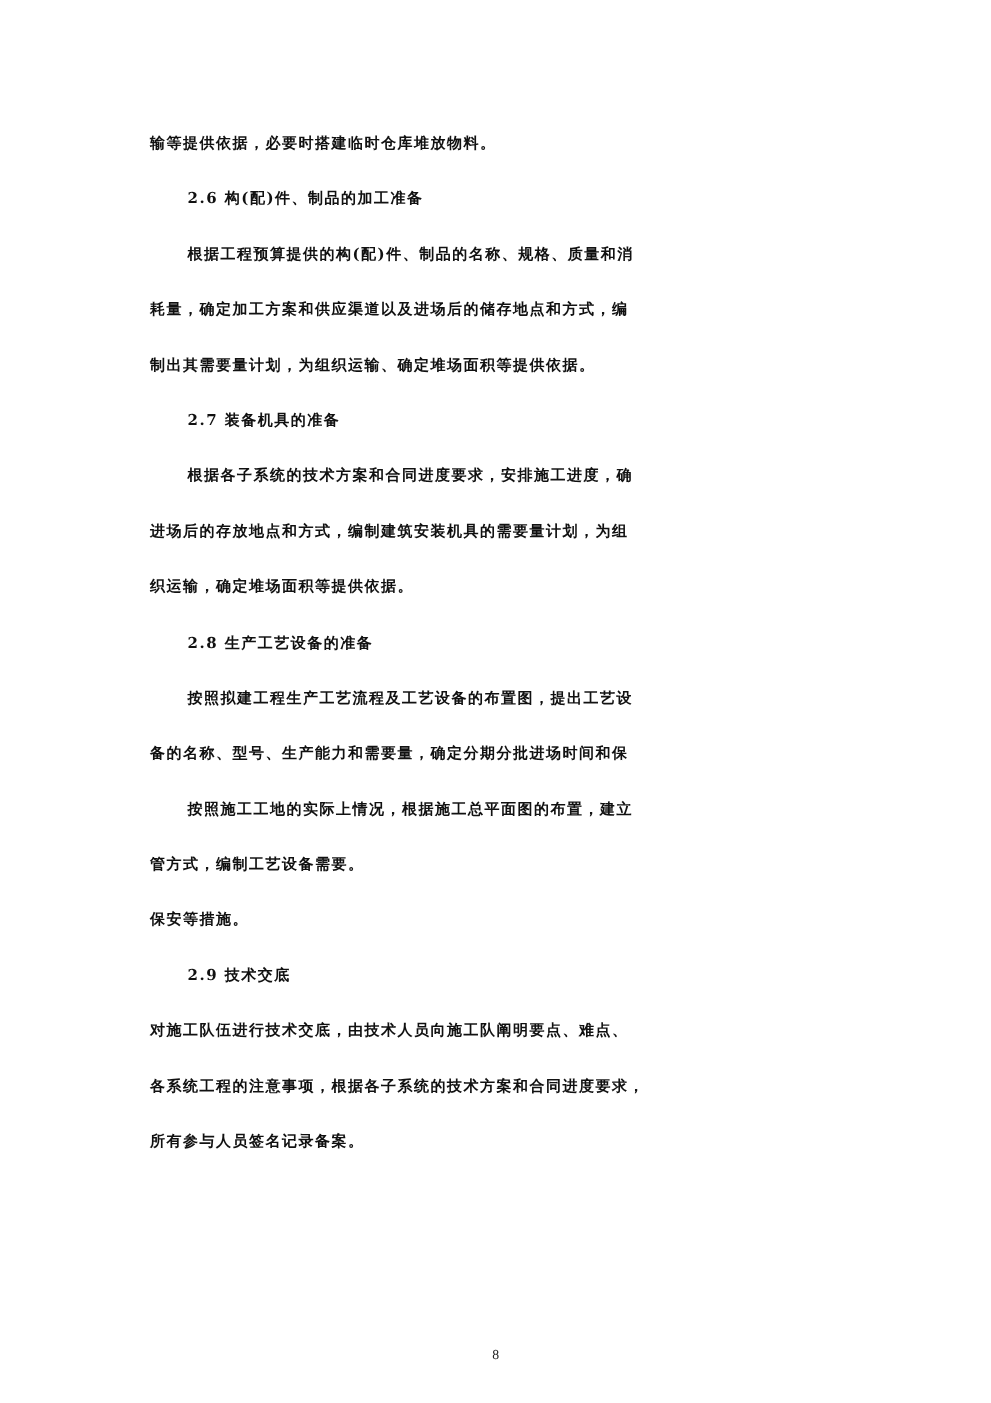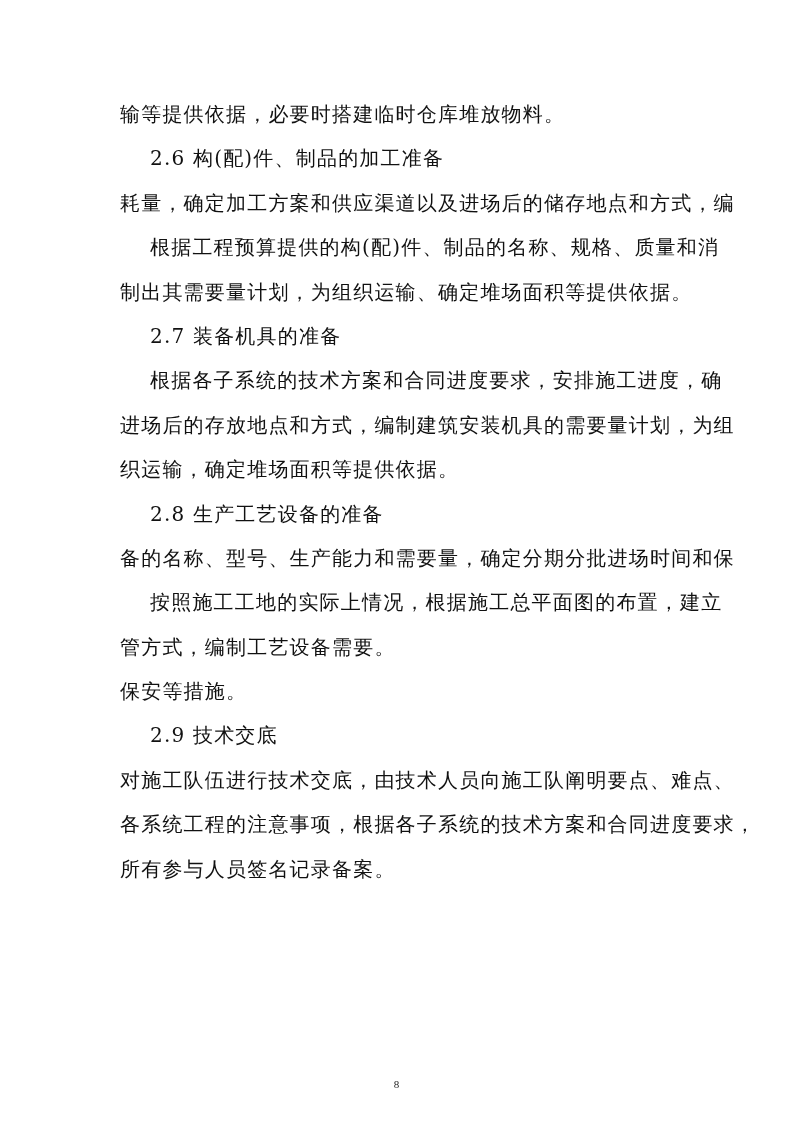--- a/index.html
+++ b/index.html
@@ -15,25 +15,26 @@
       font-family: "DejaVu Serif", "Liberation Serif", serif;
       color: #111111;
     }
     .page {
       position: absolute;
       left: 120px;
       top: 92px;
       width: 545px;
     }
     .line {
-      font-size: 20px;
+      font-size: 12px;
       line-height: 44.4px;
       height: 44.4px;
       white-space: nowrap;
       letter-spacing: 1.2px;
+      font-weight: bold;
     }
     .indent {
       padding-left: 30px;
     }
     .page-number {
       position: absolute;
       top: 1078px;
       left: 0;
       width: 793px;
       text-align: center;
@@ -41,28 +42,29 @@
       font-family: "Liberation Serif", serif;
       color: #222;
     }
   </style>
 </head>
 <body>
 
 <div class="page">
   <div class="line">输等提供依据，必要时搭建临时仓库堆放物料。</div>
   <div class="line indent">2.6 构(配)件、制品的加工准备</div>
+  <div class="line indent">根据工程预算提供的构(配)件、制品的名称、规格、质量和消</div>
   <div class="line">耗量，确定加工方案和供应渠道以及进场后的储存地点和方式，编</div>
-  <div class="line indent">根据工程预算提供的构(配)件、制品的名称、规格、质量和消</div>
   <div class="line">制出其需要量计划，为组织运输、确定堆场面积等提供依据。</div>
   <div class="line indent">2.7 装备机具的准备</div>
   <div class="line indent">根据各子系统的技术方案和合同进度要求，安排施工进度，确</div>
   <div class="line">进场后的存放地点和方式，编制建筑安装机具的需要量计划，为组</div>
   <div class="line">织运输，确定堆场面积等提供依据。</div>
   <div class="line indent">2.8 生产工艺设备的准备</div>
+  <div class="line indent">按照拟建工程生产工艺流程及工艺设备的布置图，提出工艺设</div>
   <div class="line">备的名称、型号、生产能力和需要量，确定分期分批进场时间和保</div>
   <div class="line indent">按照施工工地的实际上情况，根据施工总平面图的布置，建立</div>
   <div class="line">管方式，编制工艺设备需要。</div>
   <div class="line">保安等措施。</div>
   <div class="line indent">2.9 技术交底</div>
   <div class="line">对施工队伍进行技术交底，由技术人员向施工队阐明要点、难点、</div>
   <div class="line">各系统工程的注意事项，根据各子系统的技术方案和合同进度要求，</div>
   <div class="line">所有参与人员签名记录备案。</div>
 </div>
 

